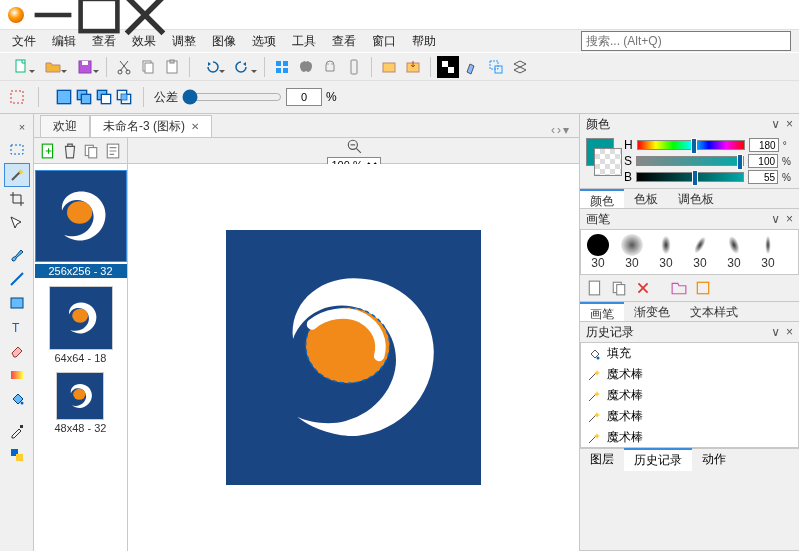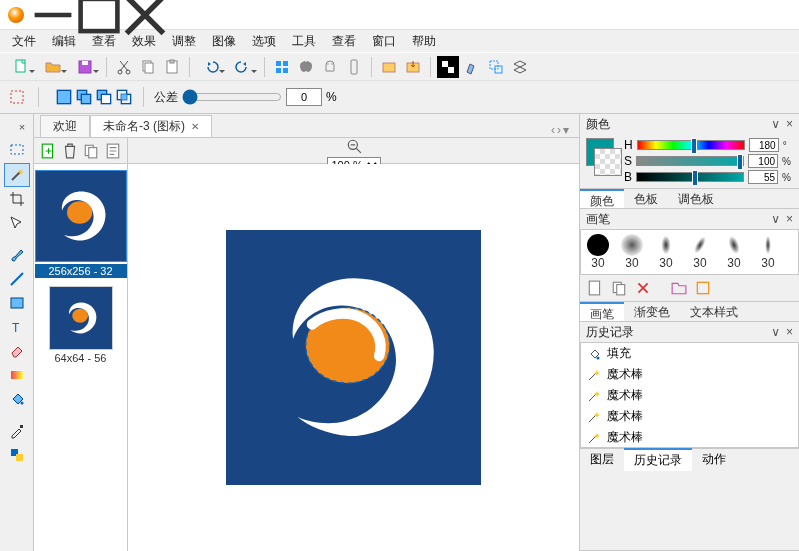--- a/index.html
+++ b/index.html
@@ -113,20 +113,23 @@
   <span class="menuitem">编辑</span>
   <span class="menuitem">查看</span>
   <span class="menuitem">效果</span>
   <span class="menuitem">调整</span>
   <span class="menuitem">图像</span>
   <span class="menuitem">选项</span>
   <span class="menuitem">工具</span>
   <span class="menuitem">查看</span>
   <span class="menuitem">窗口</span>
   <span class="menuitem">帮助</span>
+  <div class="search">
+    <input type="text" placeholder="搜索... (Alt+Q)" style="">
+  </div>
 </div>
 
 <div class="toolbar1">
   <div class="tbtn wide">
       <svg viewBox="0 0 16 16">
         <rect x="3" y="1" width="9" height="12" fill="#fff" stroke="#0b7"></rect>
         <path d="M9 1v3h3" fill="none" stroke="#0b7"></path>
       </svg>
       <span class="tcaret"></span>
     </div>
@@ -420,21 +423,30 @@
               </div>
             <div class="tlabel">256x256 - 32</div>
           </div>
           <div class="thumb">
             <div class="ticon sm" style="background:#1a4583">
                 <svg width="44" height="44" viewBox="0 0 100 100">
                   <path d="M50 15c20 0 35 15 35 33 0 20-15 35-33 37-8 1-20-3-26-8 5 2 14 3 20 1 14-4 22-16 22-27 0-14-11-24-24-24-10 0-18 6-21 15-2-15 10-27 27-27z" fill="#fff"></path>
                   <ellipse cx="48" cy="45" rx="18" ry="16" fill="#f28a1a"></ellipse>
                 </svg>
               </div>
-            <div class="tlabel">64x64 - 56</div>
+            <div class="tlabel">64x64 - 18</div>
+          </div>
+          <div class="thumb">
+            <div class="ticon sm" style="width:48px;height:48px;background:#1a4583">
+                <svg width="34" height="34" viewBox="0 0 100 100">
+                  <path d="M50 15c20 0 35 15 35 33 0 20-15 35-33 37-8 1-20-3-26-8 5 2 14 3 20 1 14-4 22-16 22-27 0-14-11-24-24-24-10 0-18 6-21 15-2-15 10-27 27-27z" fill="#fff"></path>
+                  <ellipse cx="48" cy="45" rx="18" ry="16" fill="#f28a1a"></ellipse>
+                </svg>
+              </div>
+            <div class="tlabel">48x48 - 32</div>
           </div>
         </div>
       </div>
 
       <div class="canvaswrap">
         <div class="canvas-tb">
           <div class="tbtn">
               <svg viewBox="0 0 14 14">
                 <circle cx="6" cy="6" r="4" fill="none" stroke="#555"></circle>
                 <path d="M9 9l4 4" stroke="#555"></path>

